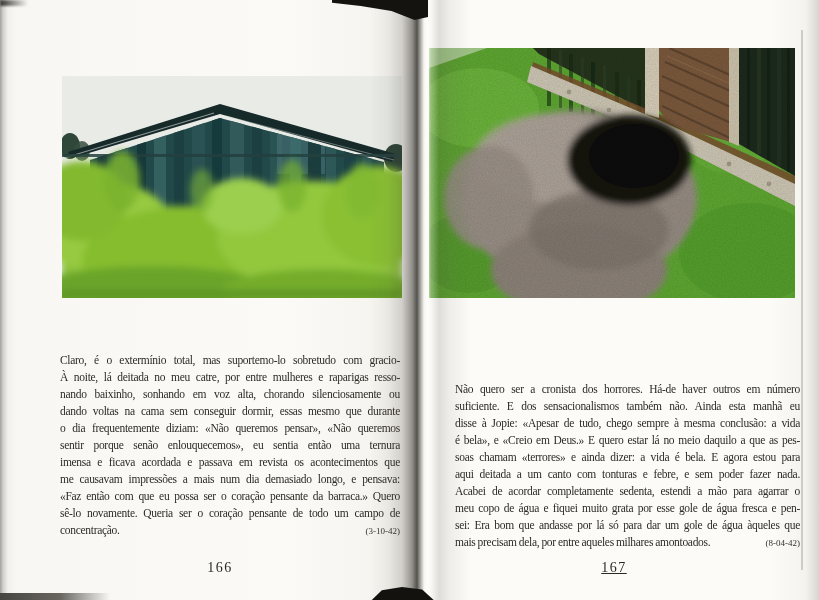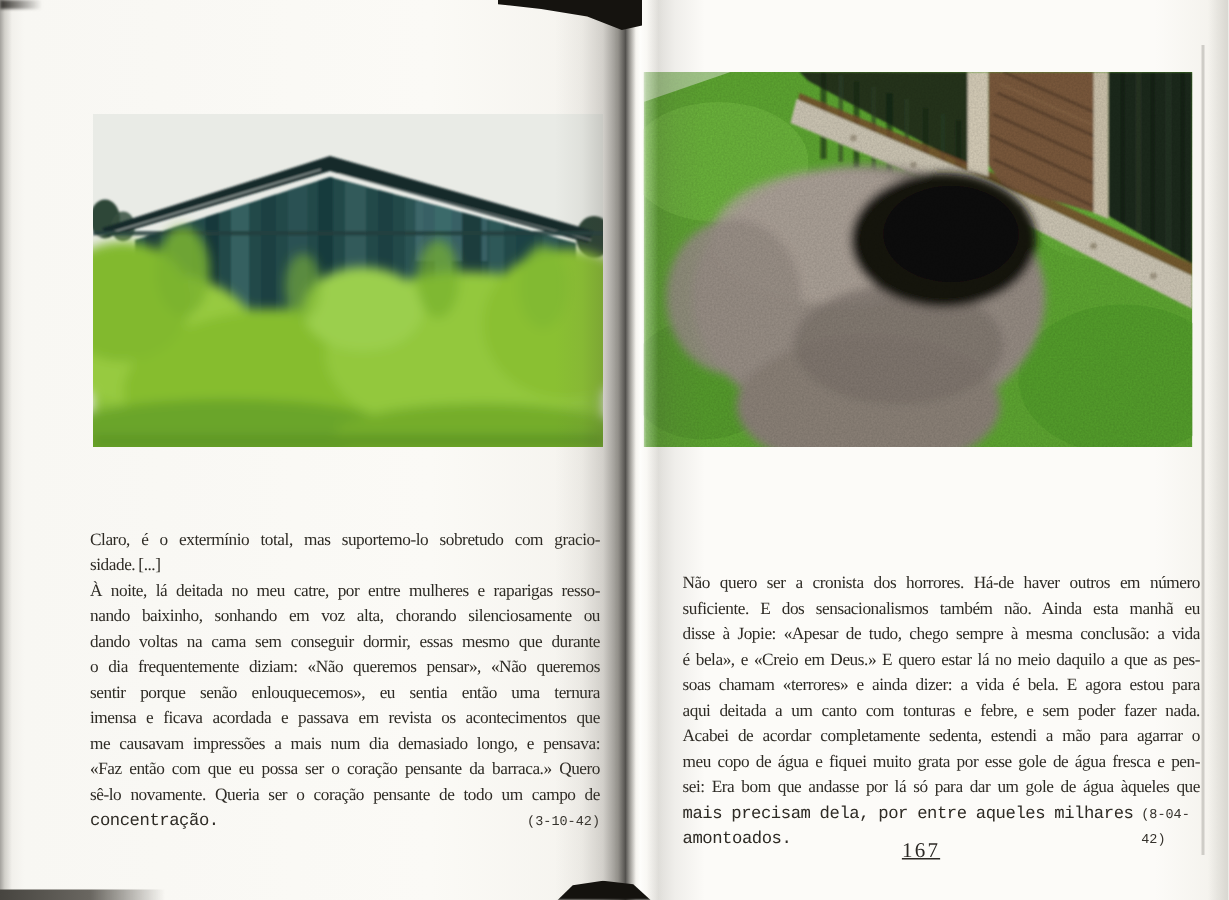--- a/index.html
+++ b/index.html
@@ -13,21 +13,21 @@
   .photo{position:absolute;overflow:hidden;}
   .photo svg{display:block;width:100%;height:100%;}
   .photo-left{left:62px;top:76px;width:340px;height:222px;}
   .photo-right{left:19px;top:48px;width:366px;height:250px;}
   .textcol{position:absolute;color:#2e2b25;font-size:11.5px;line-height:17px;
            letter-spacing:-0.3px;word-spacing:-0.5px;}
   .textcol-left{left:60px;top:352px;width:340px;}
   .textcol-right{left:45px;top:381px;width:345px;}
   .tline{height:17px;overflow:hidden;text-align:justify;text-align-last:justify;}
   .tline.end{text-align-last:left;}
-  .lastline{display:flex;justify-content:space-between;align-items:baseline;height:17px;font-family:Liberation Mono, monospace;}
+  .lastline{display:flex;justify-content:space-between;align-items:baseline;height:17px;}
   .date{font-size:9px;color:#35322c;letter-spacing:0;}
   .pagenum{position:absolute;top:560px;color:#2b2824;font-size:14px;letter-spacing:1.5px;}
   .pn-left{left:100px;width:240px;text-align:center;}
   .pn-right{left:84px;width:240px;text-align:center;text-decoration:underline;}
   
   .gutter{position:absolute;left:370px;top:0;width:100px;height:600px;pointer-events:none;
     background:linear-gradient(90deg,
       rgba(120,115,105,0) 0%,
       rgba(95,90,80,0.07) 18%,
       rgba(70,65,58,0.20) 32%,
@@ -118,36 +118,36 @@
           <ellipse cx="90" cy="215" rx="120" ry="25" fill="#6aa52b"></ellipse>
           <ellipse cx="260" cy="215" rx="100" ry="22" fill="#74ad2c"></ellipse>
           <rect x="0" y="214" width="340" height="8" fill="#5d9526"></rect>
         </g>
       </svg>
     </div>
 
     <div class="textcol textcol-left">
       <div>
           <div class="tline">Claro, é o extermínio total, mas suportemo-lo sobretudo com gracio-</div>
-          <div class="tline end">sidade. [...]</div>
           <div class="tline">À noite, lá deitada no meu catre, por entre mulheres e raparigas resso-</div>
           <div class="tline">nando baixinho, sonhando em voz alta, chorando silenciosamente ou</div>
           <div class="tline">dando voltas na cama sem conseguir dormir, essas mesmo que durante</div>
           <div class="tline">o dia frequentemente diziam: «Não queremos pensar», «Não queremos</div>
           <div class="tline">sentir porque senão enlouquecemos», eu sentia então uma ternura</div>
           <div class="tline">imensa e ficava acordada e passava em revista os acontecimentos que</div>
           <div class="tline">me causavam impressões a mais num dia demasiado longo, e pensava:</div>
           <div class="tline">«Faz então com que eu possa ser o coração pensante da barraca.» Quero</div>
           <div class="tline">sê-lo novamente. Queria ser o coração pensante de todo um campo de</div>
         </div>
       <div class="lastline">
         <span>concentração.</span>
         <span class="date">(3-10-42)</span>
       </div>
     </div>
+    <div class="pagenum pn-left">166</div>
   </div>
 
   <div class="page page-right">
     <div class="photo photo-right">
       <svg viewBox="0 0 366 250" preserveAspectRatio="none">
         <defs>
           <filter id="ashBlur" x="-20%" y="-20%" width="140%" height="140%">
               <feGaussianBlur stdDeviation="3"></feGaussianBlur>
             </filter>
           <filter id="softR" x="-10%" y="-10%" width="120%" height="120%">

